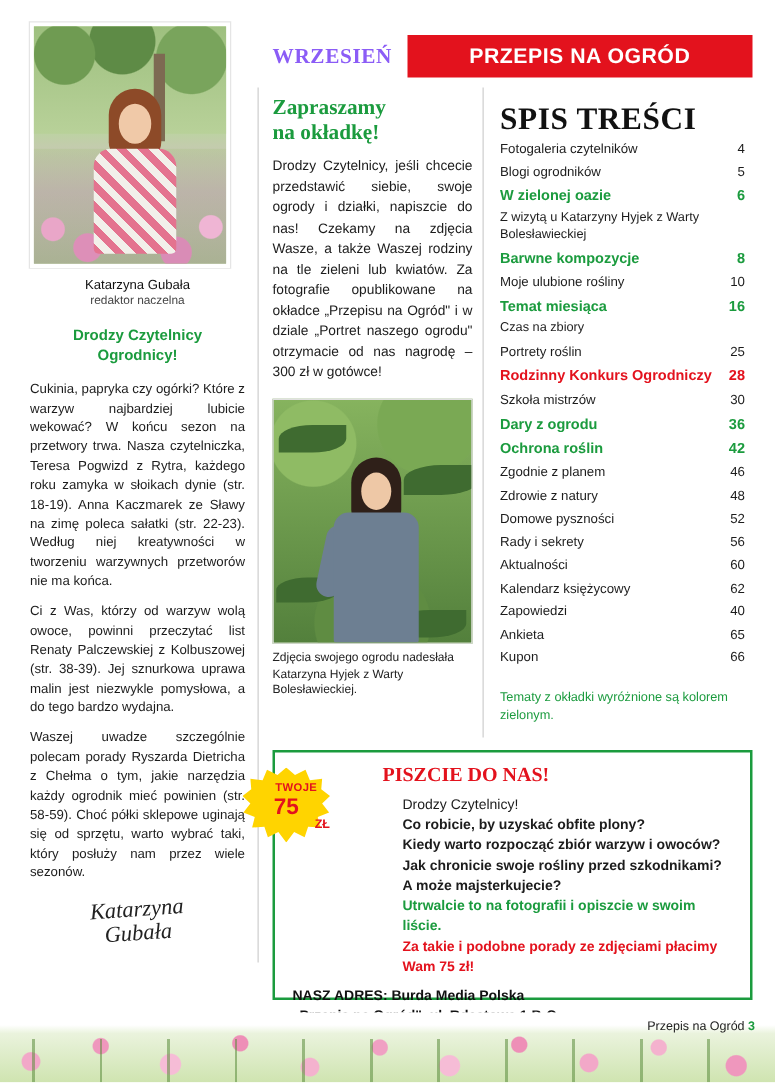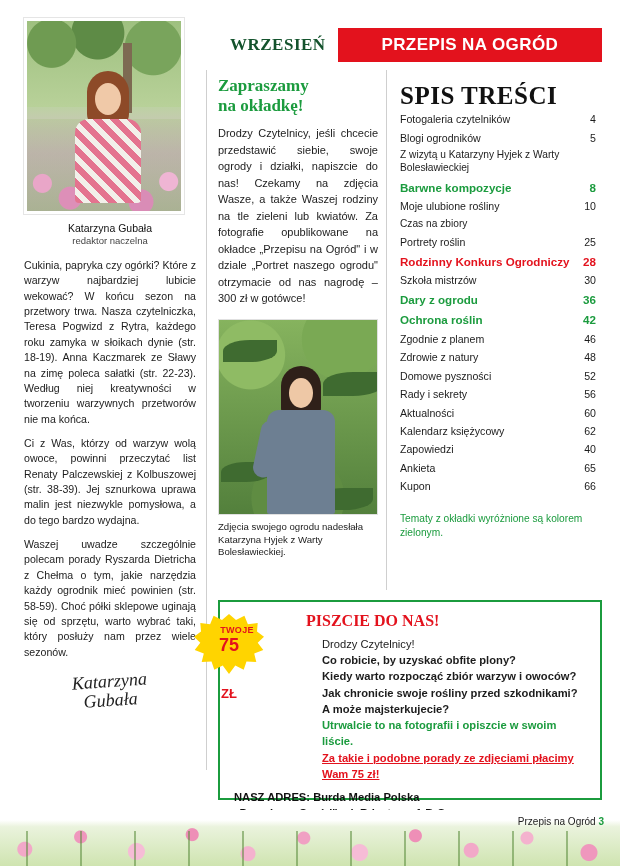--- a/index.html
+++ b/index.html
@@ -20,26 +20,25 @@
     position: absolute;
     top: 28px; left: 218px; right: 18px;
     height: 34px;
     display: flex;
     align-items: stretch;
   }
   .masthead-month {
     font-size: 17px;
     font-weight: bold;
     letter-spacing: 0.5px;
-    color: #14532d;
+    color: #8b5cf6;
     display: flex;
     align-items: center;
     padding-right: 12px;
     font-family: "Liberation Serif", serif;
-    margin-left: 12px;
   }
   .masthead-brand {
     flex: 1;
     background: #e3121d;
     color: #ffffff;
     font-size: 17px;
     font-weight: bold;
     letter-spacing: 0.4px;
     display: flex;
     align-items: center;
@@ -255,34 +254,34 @@
     letter-spacing: .3px;
   }
   .stamp-txt-main {
     position: absolute; top: 22px; left: 0; right: 0;
     text-align: center;
     font-size: 18px; font-weight: bold; color: #e3121d;
     line-height: 1;
   }
   .stamp-txt-sub {
     position: absolute; top: 40px; left: 0; right: 0;
-    text-align: center;
-    font-size: 13px; font-weight: bold; color: #e3121d; margin-top: 32px;
+    text-align: right;
+    font-size: 10px; font-weight: bold; color: #e3121d;
   }
   .callout-title {
     font-size: 16px; font-weight: bold; color: #e3121d;
     font-family: "Liberation Serif", serif;
     margin-bottom: 6px;
   }
   .callout-line {
     font-size: 11.2px; line-height: 1.45; color: #1c1c1c; margin-left: 16px;
   }
   .callout-line.bold { font-weight: bold; }
   .callout-line.green { color: #1b9b3e; font-weight: bold; }
-  .callout-line.red { color: #e3121d; font-weight: bold; text-decoration: underline; }
+  .callout-line.red { color: #e3121d; font-weight: bold; }
   .callout-addr {
     margin-top: 8px;
     font-size: 11.2px; line-height: 1.42; font-weight: bold; color: #111;
     margin-left: -72px;
   }
   .callout-addr .red { color: #e3121d; }
 
   
   .footer {
     position: absolute;
@@ -341,20 +340,24 @@
     <div class="ph-flowers"></div>
     <div class="ph-person">
       <div class="ph-hair"></div>
       <div class="ph-face"></div>
       <div class="ph-body"></div>
     </div>
   </div>
   <div class="editor-name">Katarzyna Gubała</div>
   <div class="editor-role">redaktor naczelna</div>
 
+  <div class="editor-greeting">
+    <span>Drodzy Czytelnicy</span><br>
+    <span>Ogrodnicy!</span>
+  </div>
 
   <div class="editor-body">
     <p>Cukinia, papryka czy ogórki? Które z warzyw najbardziej lubicie wekować? W końcu sezon na przetwory trwa. Nasza czytelniczka, Teresa Pogwizd z Rytra, każdego roku zamyka w słoikach dynie (str. 18-19). Anna Kaczmarek ze Sławy na zimę poleca sałatki (str. 22-23). Według niej kreatywności w tworzeniu warzywnych przetworów nie ma końca.</p>
     <p>Ci z Was, którzy od warzyw wolą owoce, powinni przeczytać list Renaty Palczewskiej z Kolbuszowej (str. 38-39). Jej sznurkowa uprawa malin jest niezwykle pomysłowa, a do tego bardzo wydajna.</p>
     <p>Waszej uwadze szczególnie polecam porady Ryszarda Dietricha z Chełma o tym, jakie narzędzia każdy ogrodnik mieć powinien (str. 58-59). Choć półki sklepowe uginają się od sprzętu, warto wybrać taki, który posłuży nam przez wiele sezonów.</p>
   </div>
 
   <div class="signature">
     <span>Katarzyna</span>
     <span>Gubała</span>
@@ -388,28 +391,36 @@
   <div class="toc-title">SPIS TREŚCI</div>
   <div class="toc-list" id="toc-list">
       <div class="toc-row">
         <span class="t">Fotogaleria czytelników</span>
         <span class="p">4</span>
       </div>
       <div class="toc-row">
         <span class="t">Blogi ogrodników</span>
         <span class="p">5</span>
       </div>
+      <div class="toc-row green">
+        <span class="t">W zielonej oazie</span>
+        <span class="p">6</span>
+      </div>
       <div class="toc-sub">Z wizytą u Katarzyny Hyjek z Warty Bolesławieckiej</div>
       <div class="toc-row green">
         <span class="t">Barwne kompozycje</span>
         <span class="p">8</span>
       </div>
       <div class="toc-row">
         <span class="t">Moje ulubione rośliny</span>
         <span class="p">10</span>
+      </div>
+      <div class="toc-row green">
+        <span class="t">Temat miesiąca</span>
+        <span class="p">16</span>
       </div>
       <div class="toc-sub">Czas na zbiory</div>
       <div class="toc-row">
         <span class="t">Portrety roślin</span>
         <span class="p">25</span>
       </div>
       <div class="toc-row red">
         <span class="t">Rodzinny Konkurs Ogrodniczy</span>
         <span class="p">28</span>
       </div>

